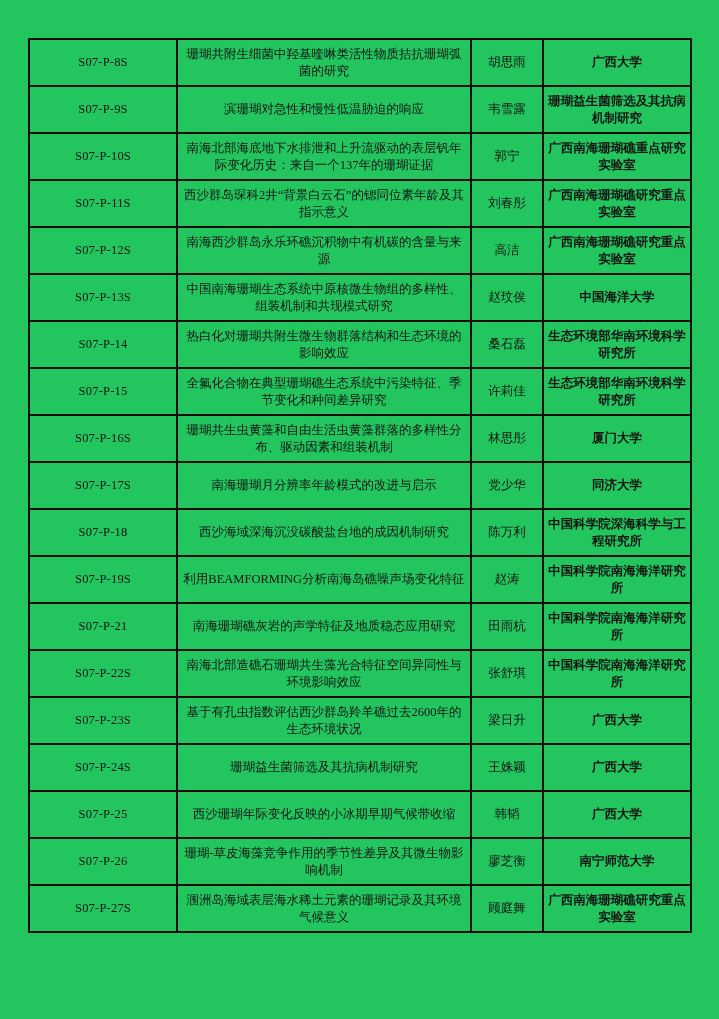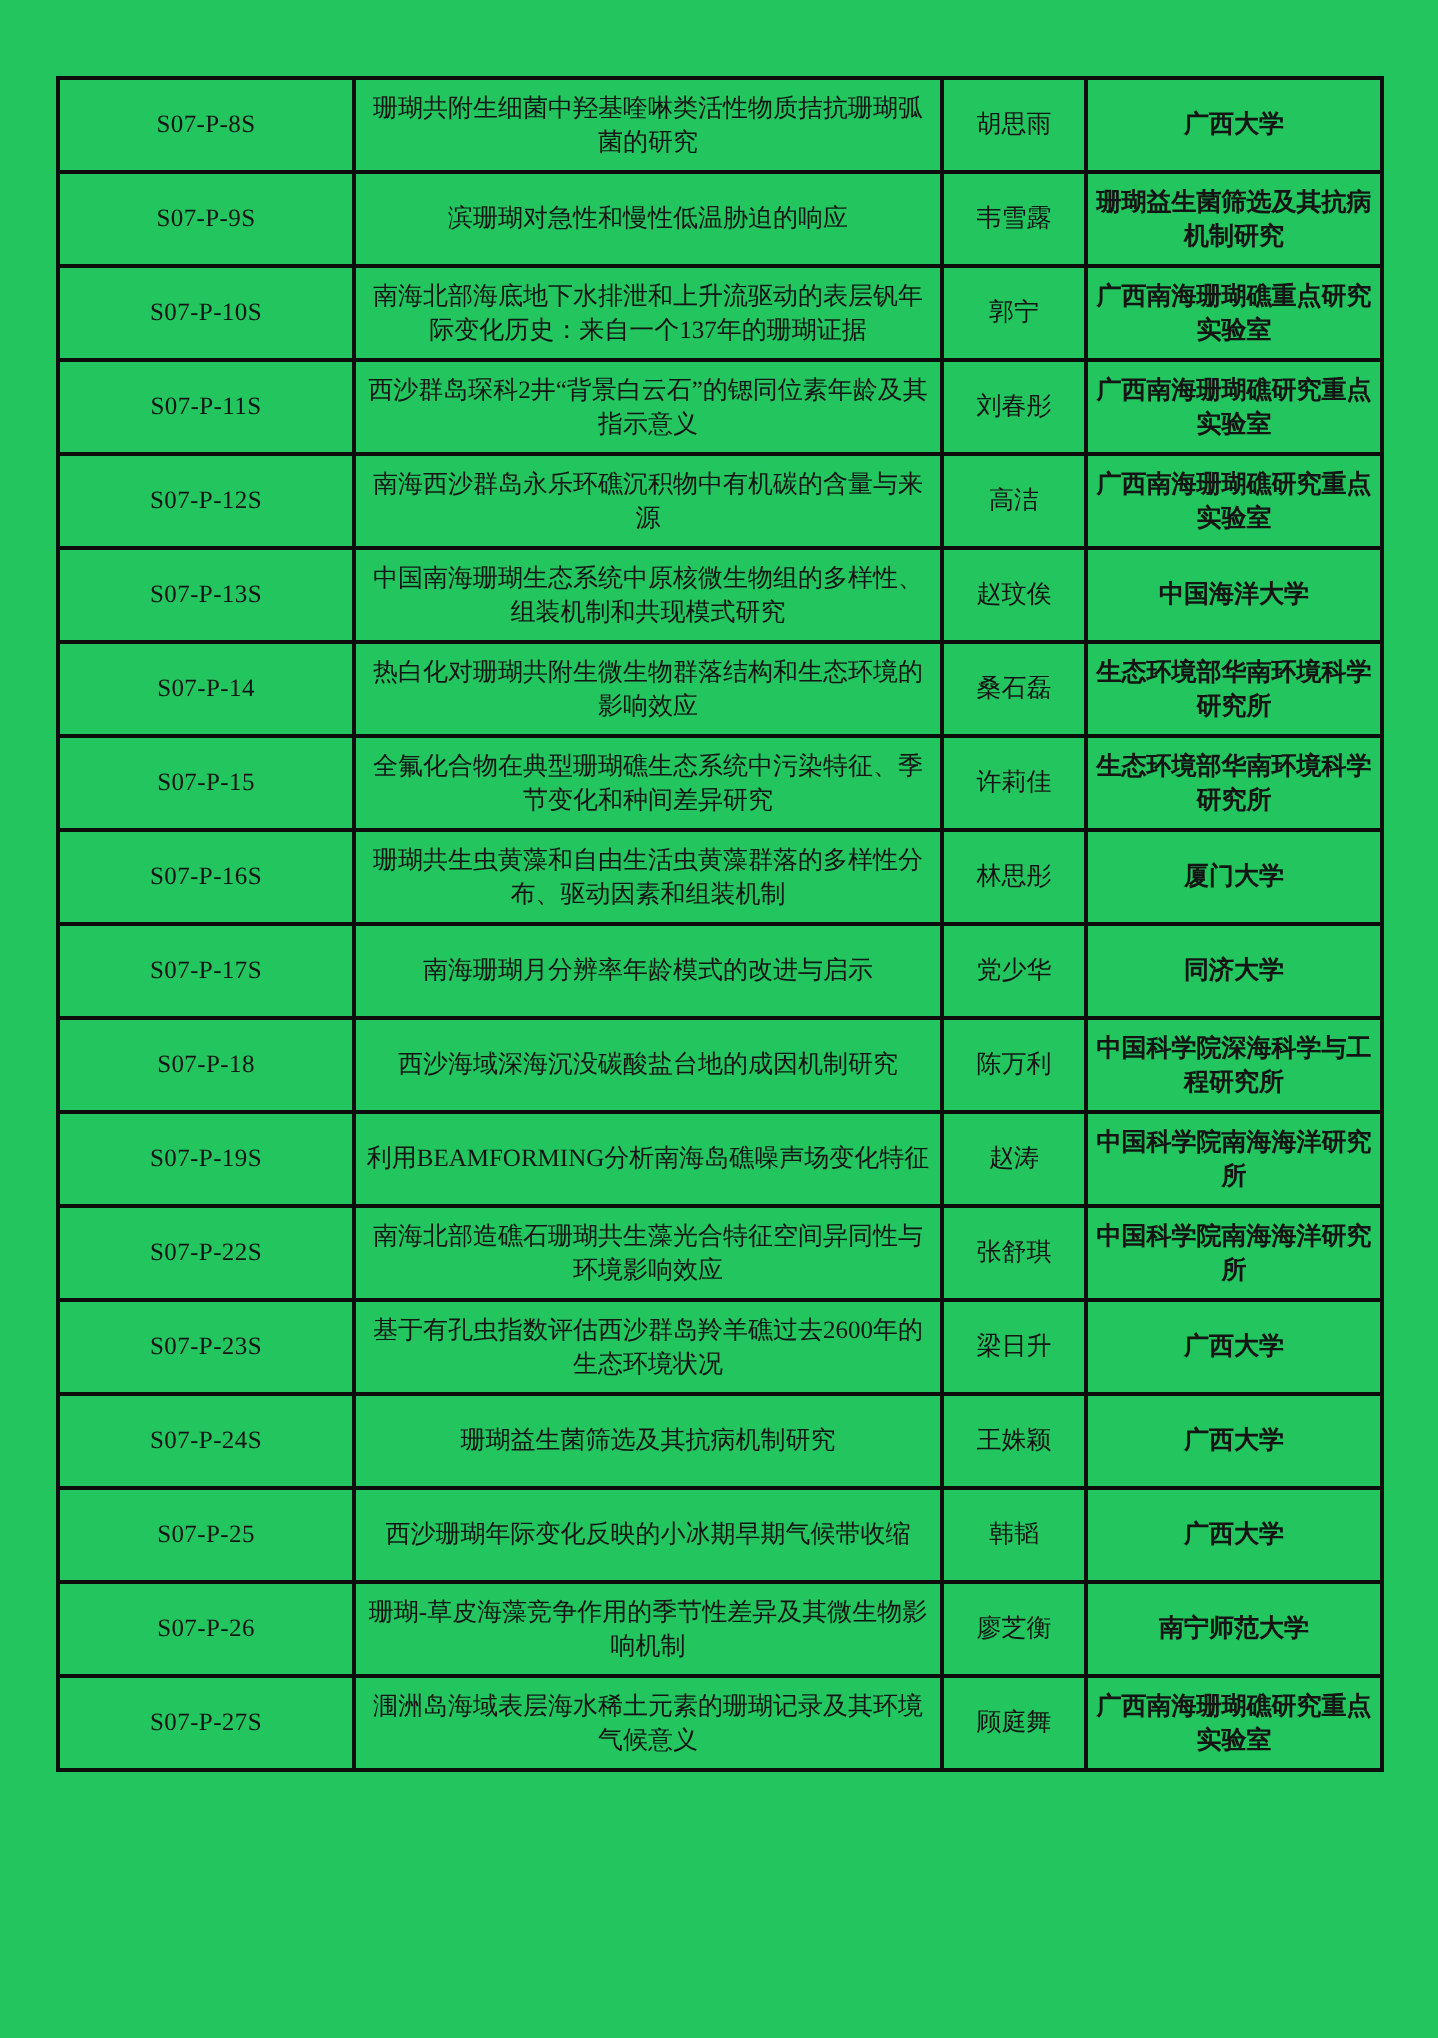--- a/index.html
+++ b/index.html
@@ -153,20 +153,26 @@
   </tr>
 
   <tr>
     <td class="id-cell">S07-P-19S</td>
     <td class="title-cell">利用BEAMFORMING分析南海岛礁噪声场变化特征</td>
     <td class="name-cell">赵涛</td>
     <td class="inst-cell">中国科学院南海海洋研究所</td>
   </tr>
 
 
+  <tr>
+    <td class="id-cell">S07-P-21</td>
+    <td class="title-cell">南海珊瑚礁灰岩的声学特征及地质稳态应用研究</td>
+    <td class="name-cell">田雨杭</td>
+    <td class="inst-cell">中国科学院南海海洋研究所</td>
+  </tr>
 
   <tr>
     <td class="id-cell">S07-P-22S</td>
     <td class="title-cell">南海北部造礁石珊瑚共生藻光合特征空间异同性与环境影响效应</td>
     <td class="name-cell">张舒琪</td>
     <td class="inst-cell">中国科学院南海海洋研究所</td>
   </tr>
 
   <tr>
     <td class="id-cell">S07-P-23S</td>

